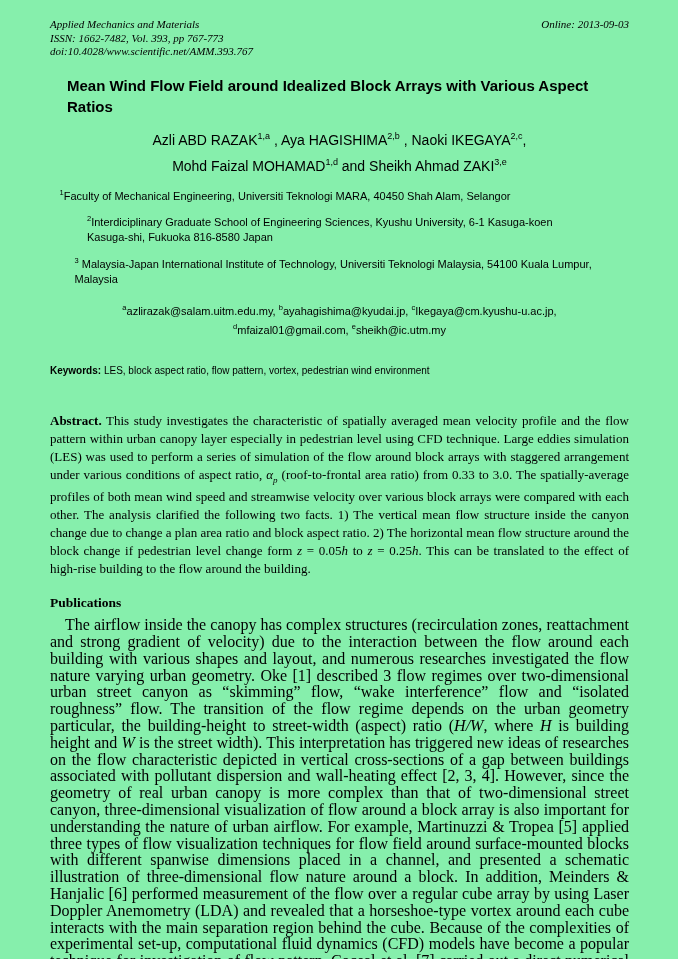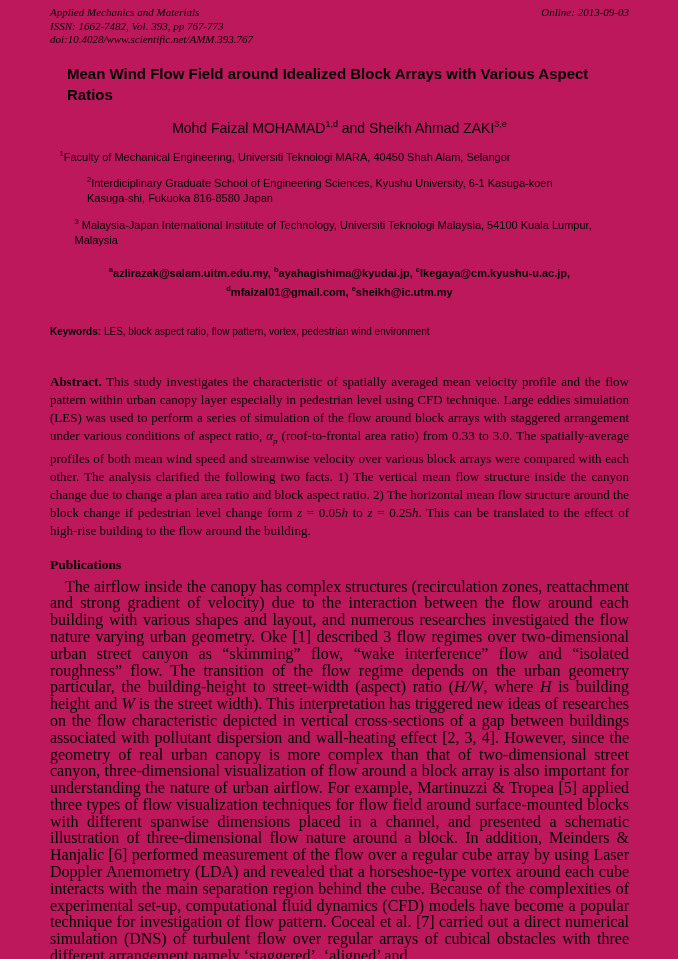--- a/index.html
+++ b/index.html
@@ -1,18 +1,18 @@
 <!DOCTYPE html>
 <html><head>
 <meta charset="utf-8">
 <style>
   html,body{margin:0;padding:0;background:#e8e8e8;}
   .page{
-    width:678px;height:959px;background:#be185d;box-sizing:border-box;
-    padding:6px 49px 0 50px;color:#000;overflow:hidden;
+    width:678px;height:959px;background:#86efac;box-sizing:border-box;
+    padding:18px 49px 0 50px;color:#000;overflow:hidden;
     font-family:"Liberation Serif", serif;margin:0 auto;
   }
   
   .header{display:flex;justify-content:space-between;align-items:flex-start;
     font-style:italic;font-size:11px;line-height:13.5px;}
   .header-left div{white-space:nowrap;}
   
   .title{font-family:"Liberation Sans", sans-serif;font-weight:bold;font-size:15px;
     line-height:21px;text-align:left;max-width:545px;margin:16px auto 0;}
   .authors-line{font-family:"Liberation Sans", sans-serif;font-size:14px;
@@ -20,21 +20,21 @@
   .authors-block{margin-top:8px;}
   .authors-line sup{font-size:9px;}
   
   .affil{font-family:"Liberation Sans", sans-serif;font-size:11px;text-align:left;
     line-height:15.5px;margin:7px auto 0;}
   .affil sup{font-size:7.5px;}
   .affil-1{max-width:560px;}
   .affil-2{max-width:505px;}
   .affil-3{max-width:530px;}
   .emails{font-family:"Liberation Sans", sans-serif;font-size:11px;text-align:center;
-    line-height:15.5px;margin:13px auto 0;font-weight:bold;}
+    line-height:15.5px;margin:13px auto 0;}
   .emails sup{font-size:7.5px;}
   
   .keywords{font-family:"Liberation Sans", sans-serif;font-size:10px;margin:26px 0 0;}
   
   .abstract{font-size:13px;text-align:justify;line-height:18px;margin:36px 0 0;}
   .abstract i,.intro i{font-style:italic;}
   sub.it{font-style:italic;font-size:9px;}
   .section-heading{font-size:13.5px;font-weight:bold;margin:17px 0 0;}
   .intro{font-size:16px;text-align:justify;line-height:16.8px;margin:6px 0 0;text-indent:15px;}
 </style>
@@ -48,20 +48,21 @@
       <div>Applied Mechanics and Materials</div>
       <div>ISSN: 1662-7482, Vol. 393, pp 767-773</div>
       <div>doi:10.4028/www.scientific.net/AMM.393.767</div>
     </div>
     <div class="header-right">Online: 2013-09-03</div>
   </div>
 
   <h1 class="title">Mean Wind Flow Field around Idealized Block Arrays with Various Aspect Ratios</h1>
 
   <div class="authors-block">
+    <div class="authors-line"><span>Azli ABD RAZAK</span><sup>1,a</sup><span> , </span><span>Aya HAGISHIMA</span><sup>2,b</sup><span> , </span><span>Naoki IKEGAYA</span><sup>2,c</sup><span>,</span></div>
     <div class="authors-line"><span>Mohd Faizal MOHAMAD</span><sup>1,d</sup><span> and </span><span>Sheikh Ahmad ZAKI</span><sup>3,e</sup></div>
   </div>
 
   <div>
     <div class="affil affil-1"><sup>1</sup><span>Faculty of Mechanical Engineering, Universiti Teknologi MARA, 40450 Shah Alam, Selangor</span></div>
     <div class="affil affil-2"><sup>2</sup><span>Interdiciplinary Graduate School of Engineering Sciences, Kyushu University, 6-1 Kasuga-koen Kasuga-shi, Fukuoka 816-8580 Japan</span></div>
     <div class="affil affil-3"><sup>3</sup><span> Malaysia-Japan International Institute of Technology, Universiti Teknologi Malaysia, 54100 Kuala Lumpur, Malaysia</span></div>
   </div>
 
   <div class="emails">

